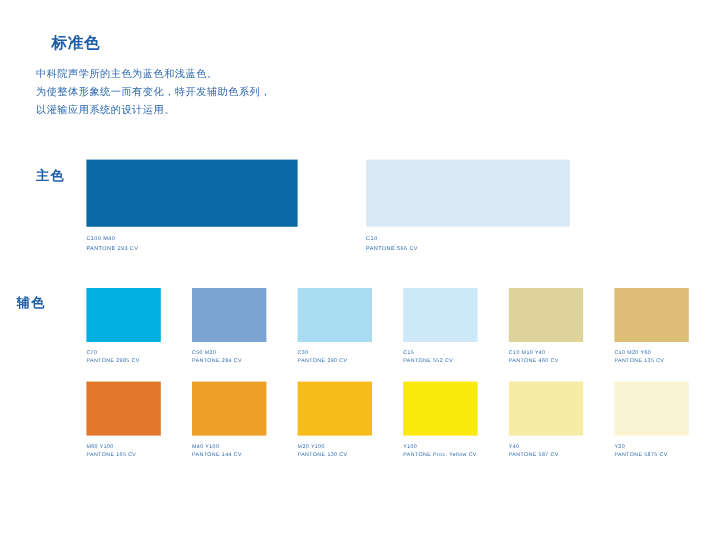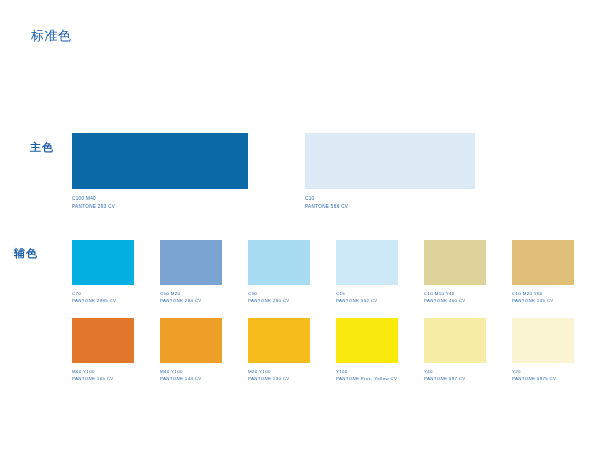--- a/index.html
+++ b/index.html
@@ -24,24 +24,24 @@
 
   
   .header {
     position: absolute;
     left: 30px;
     top: 28px;
     width: 430px;
   }
   .page-title {
     font-size: 13px;
-    font-weight: normal;
+    font-weight: bold;
     color: #1F5FA8;
     letter-spacing: 0.5px;
-    margin: 0 0 10px 1px;
+    margin: 0 0 10px 13px;
     line-height: 16px;
   }
   .intro {
     margin: 0;
     padding: 0;
     list-style: none;
   }
   .intro li {
     font-size: 8.5px;
     color: #2A67AE;
@@ -124,20 +124,25 @@
     line-height: 7px;
   }
 </style>
 </head>
 <body>
 
 <div class="page">
 
   <div class="header">
     <div class="page-title">标准色</div>
+    <ul class="intro">
+      <li>中科院声学所的主色为蓝色和浅蓝色。</li>
+      <li>为使整体形象统一而有变化，特开发辅助色系列，</li>
+      <li>以灌输应用系统的设计运用。</li>
+    </ul>
   </div>
 
   <div class="section-label" id="label-main">主色</div>
 
   <div class="main-row">
 
     <div class="main-swatch-wrap first">
       <div class="swatch-main" style="background-color: rgb(12, 105, 168);"></div>
       <div class="caption">
         <span class="cmyk">C100 M40</span>

